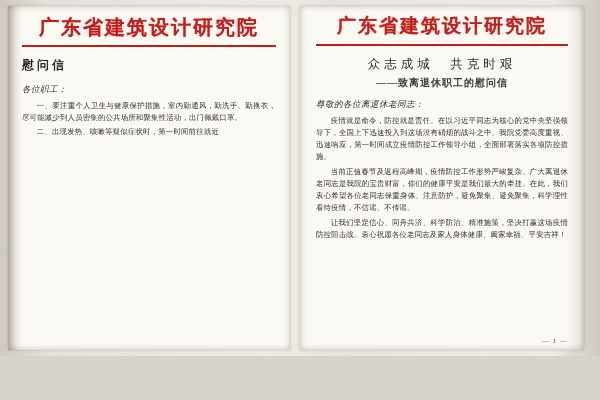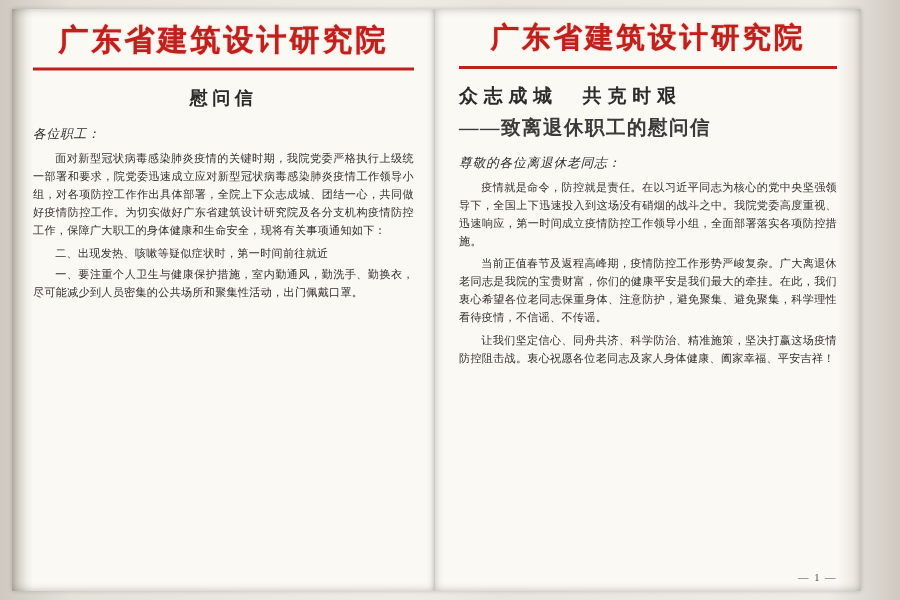--- a/index.html
+++ b/index.html
@@ -4,22 +4,23 @@
 <style>
   html,body{margin:0;padding:0;}
   body{
     width:600px;height:400px;
     background:#d8d4cc;
     font-family:"Liberation Serif", serif;
     overflow:hidden;
   }
   .scan{
     position:relative;
-    width:600px;height:400px;
+    width:600px;height:356px;
     display:flex;
+    gap:10px;
     padding:0;
     box-sizing:border-box;
     background:linear-gradient(90deg,#cfc9c0 0%,#e6e2da 8%,#efece6 45%,#e9e5de 55%,#efece6 92%,#cfc9c0 100%);
   }
   .page{
     position:relative;
     background:#fbf9f4;
     box-shadow:0 0 6px rgba(0,0,0,.25) inset, 0 0 3px rgba(0,0,0,.18);
     box-sizing:border-box;
     overflow:hidden;
@@ -52,38 +53,38 @@
     line-height:1.1;
     text-shadow:0 0 1px rgba(192,32,28,.6);
   }
   .page-right .letterhead .lh-text{font-size:19px;}
   .rule{
     height:2px;
     background:#c0201c;
     margin:7px 0 10px 0;
   }
   .doc-title{
-    text-align:center;
+    text-align:left;
     font-size:12px;
     font-weight:bold;
     color:#2b2b2b;
     letter-spacing:3px;
     margin:8px 0 10px 0;
   }
   .doc-title-r{
-    text-align:left;
+    text-align:center;
     font-size:12.5px;
-    font-weight:bold;
+    font-weight:normal;
     color:#2b2b2b;
     letter-spacing:4px;
     margin:10px 0 3px 0;
   }
   .doc-subtitle{
-    text-align:left;
-    font-size:13px;
+    text-align:center;
+    font-size:10px;
     font-weight:bold;
     color:#3a3a3a;
     letter-spacing:1px;
     margin:0 0 9px 0;
   }
   .salutation{
     font-size:8.5px;
     color:#2e2e2e;
     margin:0 0 4px 0;
     letter-spacing:.5px;
@@ -134,24 +135,23 @@
 
     <div class="letterhead">
       <span class="lh-text">广东省建筑设计研究院</span>
     </div>
     <div class="rule"></div>
 
     <div class="doc-title">慰问信</div>
 
     <div class="salutation">各位职工：</div>
 
-    <p class="body-text">面对新型冠状病毒感染肺炎疫情的关键时期，我院党委严格执行上级统一部署和要求，院党委迅速成立应对新型冠状病毒感染肺炎疫情工作领导小组，对各项防控工作作出具体部署，全院上下众志成城、团结一心，共同做好疫情防控工作。为切实做好广东省建筑设计研究院及各分支机构疫情防控工作，保障广大职工的身体健康和生命安全，现将有关事项通知如下：</p>
 
+    <p class="list-item">一、要注重个人卫生与健康保护措施，室内勤通风，勤洗手、勤换衣，尽可能减少到人员密集的公共场所和聚集性活动，出门佩戴口罩。</p>
     <p class="list-item">二、出现发热、咳嗽等疑似症状时，第一时间前往就近</p>
-    <p class="list-item">一、要注重个人卫生与健康保护措施，室内勤通风，勤洗手、勤换衣，尽可能减少到人员密集的公共场所和聚集性活动，出门佩戴口罩。</p>
   </div>
 
   <div class="page page-right">
     <div class="letterhead">
       <span class="lh-text">广东省建筑设计研究院</span>
     </div>
     <div class="rule"></div>
 
     <div class="doc-title-r">众志成城　共克时艰</div>
     <div class="doc-subtitle">——致离退休职工的慰问信</div>

